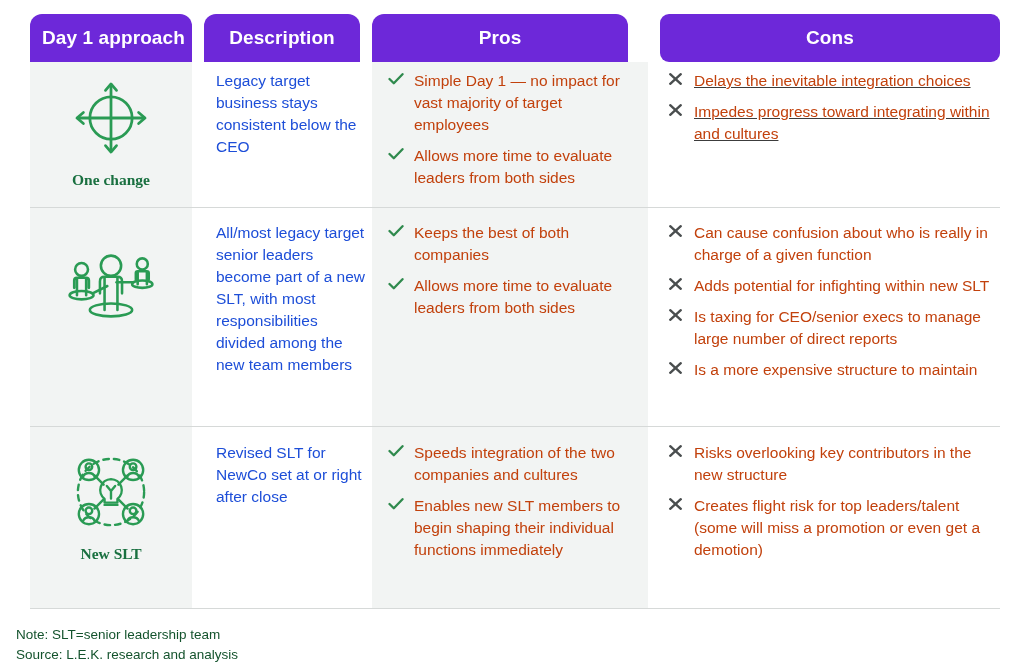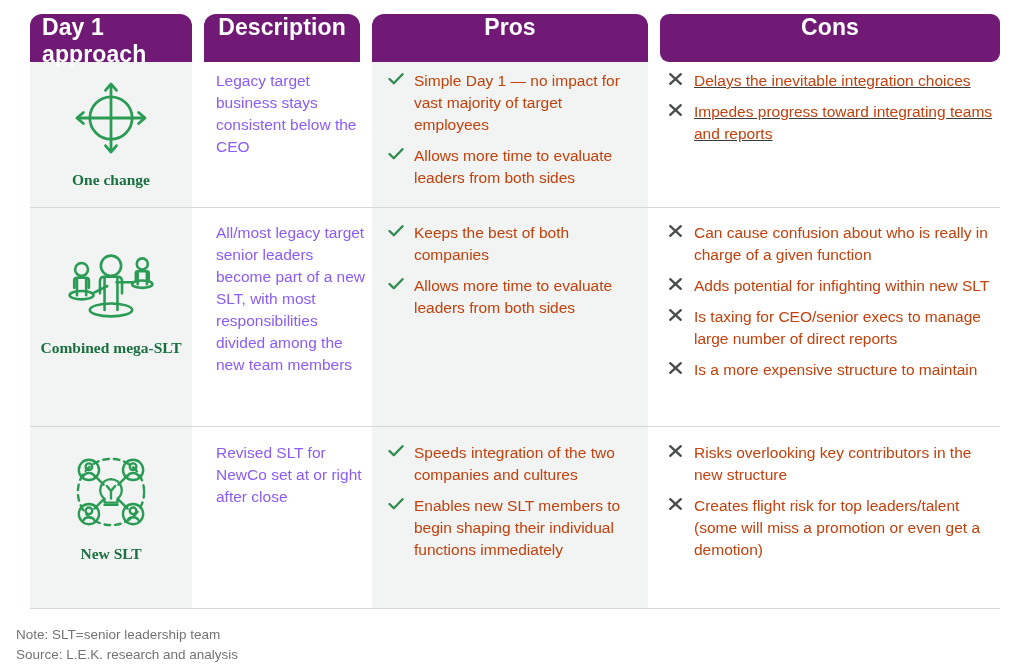--- a/index.html
+++ b/index.html
@@ -34,32 +34,33 @@
   #header-row {
     position: absolute;
     left: 0; top: 14px;
     width: 1031px; height: 48px;
     z-index: 3;
   }
   .head-cell {
     position: absolute;
     top: 0;
     height: 48px;
-    background: #701a75;
+    background: #6d28d9;
     border-radius: 12px 12px 0 0;
     color: #ffffff;
-    font-size: 23px;
+    font-size: 19px;
     font-weight: bold;
     display: flex;
+    align-items: center;
     justify-content: center;
     letter-spacing: .1px;
   }
   #head-approach    { left: 30px;  width: 162px; justify-content: flex-start; padding-left: 12px; box-sizing: border-box; }
   #head-description { left: 204px; width: 156px; }
-  #head-pros        { left: 372px; width: 276px; }
+  #head-pros        { left: 372px; width: 256px; }
   #head-cons        { left: 660px; width: 340px; border-radius: 9px; }
   .row-sep {
     position: absolute;
     left: 30px;
     width: 970px;
     height: 1px;
     background: #d6d9d8;
     z-index: 4;
   }
   #sep-1 { top: 207px; }
@@ -87,21 +88,21 @@
     font-family: Liberation Serif, serif;
   }
 
   
   .desc-cell {
     position: absolute;
     left: 216px;
     width: 150px;
     font-size: 15.5px;
     line-height: 1.42;
-    color: #8b5cf6;
+    color: #1d4ed8;
     z-index: 2;
   }
 
   
   .list-cell { position: absolute; z-index: 2; }
   .pros-cell { left: 388px; width: 250px; }
   .cons-cell { left: 668px; width: 334px; }
 
   .li {
     display: flex;
@@ -126,21 +127,21 @@
   
   #footer {
     position: absolute;
     left: 16px;
     top: 625px;
     z-index: 3;
   }
   .note-line {
     font-size: 13.5px;
     line-height: 1.45;
-    color: #737373;
+    color: #14532d;
   }
 </style>
 </head>
 <body>
 
 <div id="page">
 
   <div class="band" id="band-approach"></div>
   <div class="band" id="band-pros"></div>
 
@@ -213,41 +214,40 @@
     </div>
     <div class="li">
       <span class="li-mark">
         <svg width="15" height="14" viewBox="0 0 15 14">
             <g stroke="#4a4e4f" stroke-width="2.4" stroke-linecap="round">
               <line x1="2.2" y1="2.2" x2="12.8" y2="11.8"></line>
               <line x1="12.8" y1="2.2" x2="2.2" y2="11.8"></line>
             </g>
           </svg>
       </span>
-      <span class="li-text">Impedes progress toward integrating teams and reports</span>
+      <span class="li-text">Impedes progress toward integrating within and cultures</span>
     </div>
   </div>
 
   <div class="approach-cell" style="top:240px;">
     <svg class="approach-icon" viewBox="0 0 100 100">
       <g fill="none" stroke="#2a9b54" stroke-width="2.8" stroke-linecap="round" stroke-linejoin="round">
         <ellipse cx="50" cy="76" rx="23" ry="7"></ellipse>
         <ellipse cx="18" cy="60" rx="13" ry="4.5"></ellipse>
         <ellipse cx="84" cy="48" rx="11" ry="4"></ellipse>
         <line x1="30" y1="58" x2="46" y2="50"></line>
         <line x1="56" y1="46" x2="74" y2="46"></line>
         <circle cx="50" cy="28" r="11"></circle>
         <path d="M38 45 Q38 40 43 40 L57 40 Q62 40 62 45 L62 58 M43 40 L43 76 M57 40 L57 76 M38 45 L38 58"></path>
         <circle cx="18" cy="32" r="7"></circle>
         <path d="M10 44 Q10 41 13 41 L23 41 Q26 41 26 44 L26 52 M13 41 L13 60 M23 41 L23 60 M10 44 L10 52"></path>
         <circle cx="84" cy="26" r="6"></circle>
         <path d="M77 36 Q77 34 79 34 L89 34 Q91 34 91 36 L91 43 M79 34 L79 48 M89 34 L89 48 M77 36 L77 43"></path>
       </g>
     </svg>
-    <div class="approach-label">Combined mega-SLT</div>
   </div>
 
   <div class="desc-cell" style="top:222px;">All/most legacy target senior leaders become part of a new SLT, with most responsibilities divided among the new team members</div>
 
   <div class="list-cell pros-cell" style="top:222px;">
     <div class="li">
       <span class="li-mark">
         <svg width="16" height="14" viewBox="0 0 16 14">
             <polyline points="1.5,7 5.8,11.3 14.5,2.2" fill="none" stroke="#2f8a4d" stroke-width="2.3" stroke-linecap="round" stroke-linejoin="round"></polyline>
           </svg>

